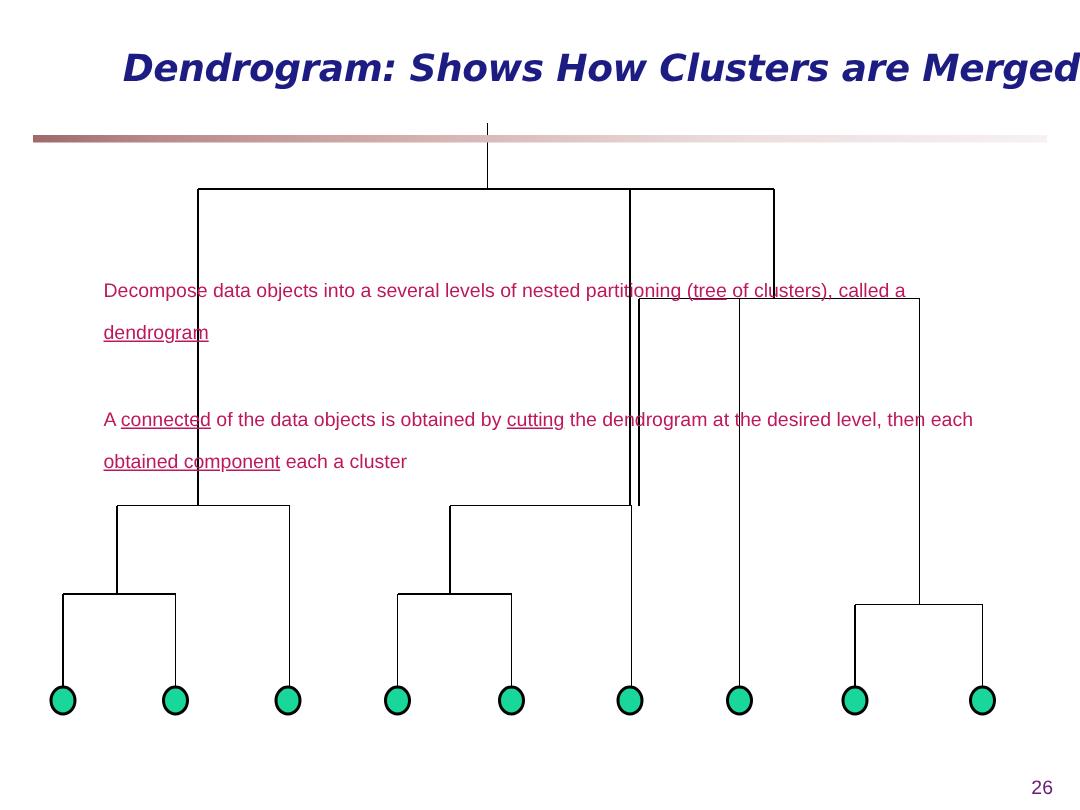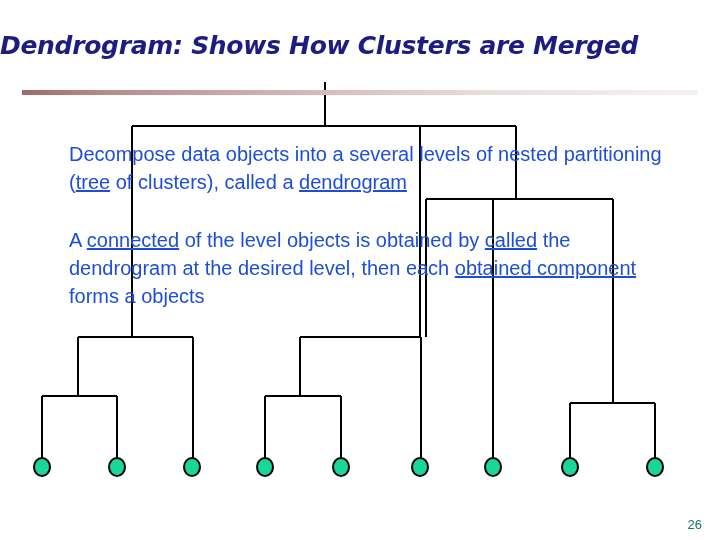--- a/index.html
+++ b/index.html
@@ -22,21 +22,21 @@
     height: 540px;
     background: #ffffff;
   }
 
   
   #slide-title {
     position: absolute;
     left: 0;
     top: 31px;
     width: 720px;
-    text-align: left;
+    text-align: right;
     font-family: "DejaVu Sans", sans-serif;
     font-size: 25px;
     font-weight: bold;
     font-style: italic;
     letter-spacing: -0.3px;
     color: #1c1c82;
     white-space: nowrap;
   }
 
   
@@ -53,36 +53,37 @@
   #dendrogram {
     position: absolute;
     left: 0; top: 0;
     width: 720px; height: 540px;
   }
 
   
   .body-text {
     position: absolute;
     font-family: "Liberation Sans", sans-serif;
-    font-size: 20px;
+    font-size: 13px;
     line-height: 28px;
-    color: #1d4ed8;
+    color: #be185d;
+    margin-top: 40px;
   }
   #para-1 { left: 69px; top: 140px; width: 600px; }
   #para-2 { left: 69px; top: 226px; width: 600px; }
   .u { text-decoration: underline; }
 
   
   #page-number {
     position: absolute;
     right: 18px;
     bottom: 8px;
     font-family: "Liberation Sans", sans-serif;
     font-size: 13px;
-    color: #0f766e;
+    color: #701a75;
   }
 </style>
 </head>
 <body>
 
 <div id="slide">
 
   <svg id="dendrogram" viewBox="0 0 720 540" xmlns="http://www.w3.org/2000/svg">
 
     <g id="dendro-links" stroke="#000000" stroke-width="1.2" fill="none" shape-rendering="crispEdges">
@@ -138,17 +139,17 @@
       <ellipse cx="655" cy="467" rx="8" ry="9" fill="#19d69b" stroke="#000000" stroke-width="2"></ellipse>
     </g>
   </svg>
 
   <div id="slide-title">Dendrogram: Shows How Clusters are Merged</div>
 
   <div id="title-rule"></div>
 
   <div id="para-1" class="body-text"><span>Decompose data objects into a several levels of nested partitioning (</span><span class="u">tree</span><span> of clusters), called a </span><span class="u">dendrogram</span></div>
 
-  <div id="para-2" class="body-text"><span>A </span><span class="u">connected</span><span> of the level objects is obtained by </span><span class="u">called</span><span> the dendrogram at the desired level, then each </span><span class="u">obtained component</span><span> forms a objects</span></div>
+  <div id="para-2" class="body-text"><span>A </span><span class="u">connected</span><span> of the data objects is obtained by </span><span class="u">cutting</span><span> the dendrogram at the desired level, then each </span><span class="u">obtained component</span><span> each a cluster</span></div>
 
   <div id="page-number">26</div>
 
 </div>
 
 </body></html>

